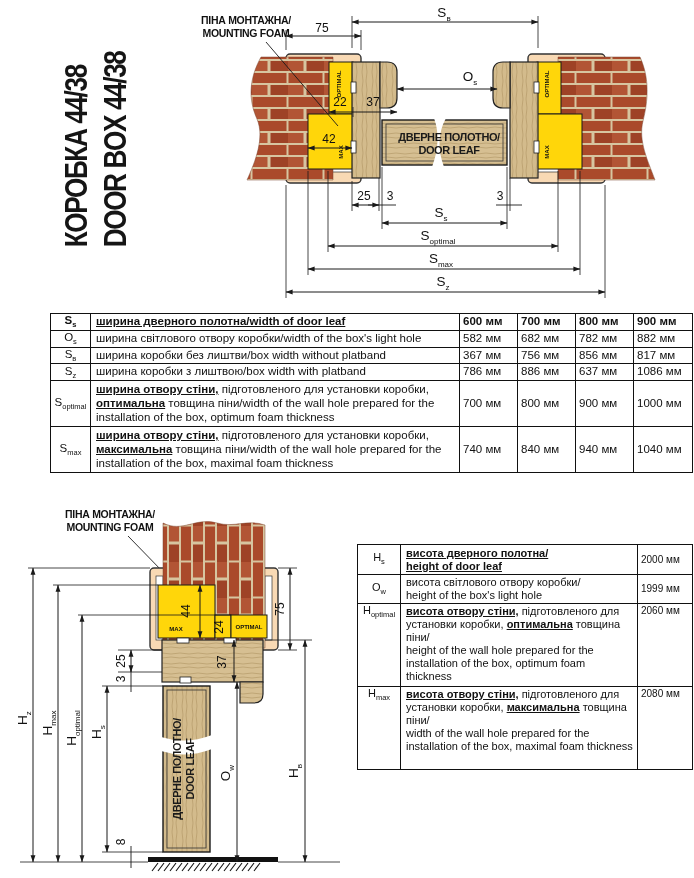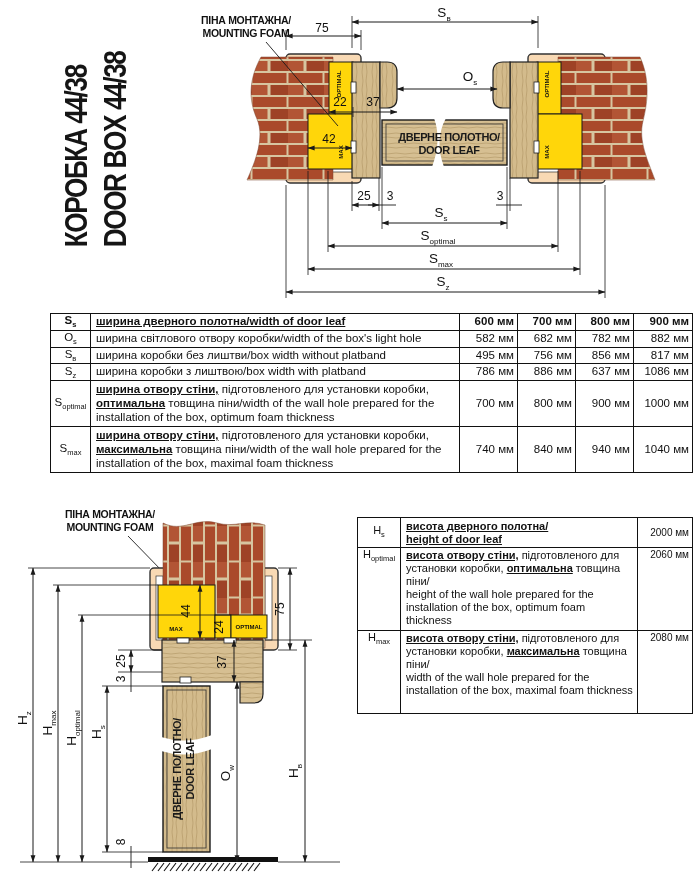--- a/index.html
+++ b/index.html
@@ -18,25 +18,25 @@
   .dlbl{font-family:"Liberation Sans",sans-serif;font-size:13.5px;fill:#111;}
   .dsub{font-size:8px;}
   .flabel{font-family:"Liberation Sans",sans-serif;font-weight:bold;font-size:10.5px;fill:#111;letter-spacing:-0.3px;}
   .doorlbl{font-family:"Liberation Sans",sans-serif;font-weight:bold;font-size:11px;fill:#1a1a1a;letter-spacing:-0.4px;}
   .foamtxt{font-family:"Liberation Sans",sans-serif;font-weight:bold;font-size:6px;fill:#111;}
   
   table{border-collapse:collapse;position:absolute;table-layout:fixed;}
   td{border:1.5px solid #111;padding:1px 3px;vertical-align:middle;}
   .t1{left:50px;top:313px;width:642px;}
   .t1 td{font-size:11.5px;line-height:1.2;}
-  .t2{left:357px;top:517px;width:335px;}
+  .t2{left:357px;top:544px;width:335px;}
   .t2 td{font-size:11px;line-height:1.18;}
   .sym{text-align:center;font-size:12.5px;padding:0 1px;}
   .sym sub{font-size:7.5px;}
-  .val{text-align:right;white-space:nowrap;font-size:11.5px;}
+  .val{text-align:left;white-space:nowrap;font-size:11.5px;}
   .t2 .val{font-size:10px;}
   .desc{padding-left:5px;}
   .pre{white-space:pre-line;}
   .b{font-weight:bold;text-decoration:underline;}
   .boldrow td{font-weight:bold;}
   .h16{height:15px;}
   .h47{height:46px;}
   .tall td{vertical-align:top;margin-top:45px;}
 </style>
 </head>
@@ -192,21 +192,21 @@
       <td class="sym"><span>O</span><sub>s</sub></td>
       <td class="desc"><span>ширина світлового отвору коробки/width of the box's light hole</span></td>
       <td class="val">582 мм</td>
       <td class="val">682 мм</td>
       <td class="val">782 мм</td>
       <td class="val">882 мм</td>
     </tr>
     <tr class="h16">
       <td class="sym"><span>S</span><sub>в</sub></td>
       <td class="desc"><span>ширина коробки без лиштви/box width without platband</span></td>
-      <td class="val">495 мм</td>
+      <td class="val">367 мм</td>
       <td class="val">756 мм</td>
       <td class="val">856 мм</td>
       <td class="val">817 мм</td>
     </tr>
     <tr class="h16">
       <td class="sym"><span>S</span><sub>z</sub></td>
       <td class="desc"><span>ширина коробки з лиштвою/box width with platband</span></td>
       <td class="val">786 мм</td>
       <td class="val">886 мм</td>
       <td class="val">637 мм</td>
@@ -338,20 +338,26 @@
         <col style="width:237px">
         <col style="width:55px">
       </colgroup>
     <tbody>
         <tr style="height:30px">
       <td class="sym"><span>H</span><sub>s</sub></td>
       <td class="desc pre"><span class="b">висота дверного полотна/
 height of door leaf</span></td>
       <td class="val">2000 мм</td>
     </tr>
+    <tr style="height:27px">
+      <td class="sym"><span>O</span><sub>w</sub></td>
+      <td class="desc pre"><span>висота світлового отвору коробки/
+height of the box's light hole</span></td>
+      <td class="val">1999 мм</td>
+    </tr>
     <tr class="tall" style="height:83px">
       <td class="sym"><span>H</span><sub>optimal</sub></td>
       <td class="desc pre"><span class="b">висота отвору стіни,</span><span> підготовленого для установки коробки, </span><span class="b">оптимальна</span><span> товщина піни/
 height of the wall hole prepared for the installation of the box, optimum foam thickness</span></td>
       <td class="val">2060 мм</td>
     </tr>
     <tr class="tall" style="height:83px">
       <td class="sym"><span>H</span><sub>max</sub></td>
       <td class="desc pre"><span class="b">висота отвору стіни,</span><span> підготовленого для установки коробки, </span><span class="b">максимальна</span><span> товщина піни/
 width of the wall hole prepared for the installation of the box, maximal foam thickness</span></td>

